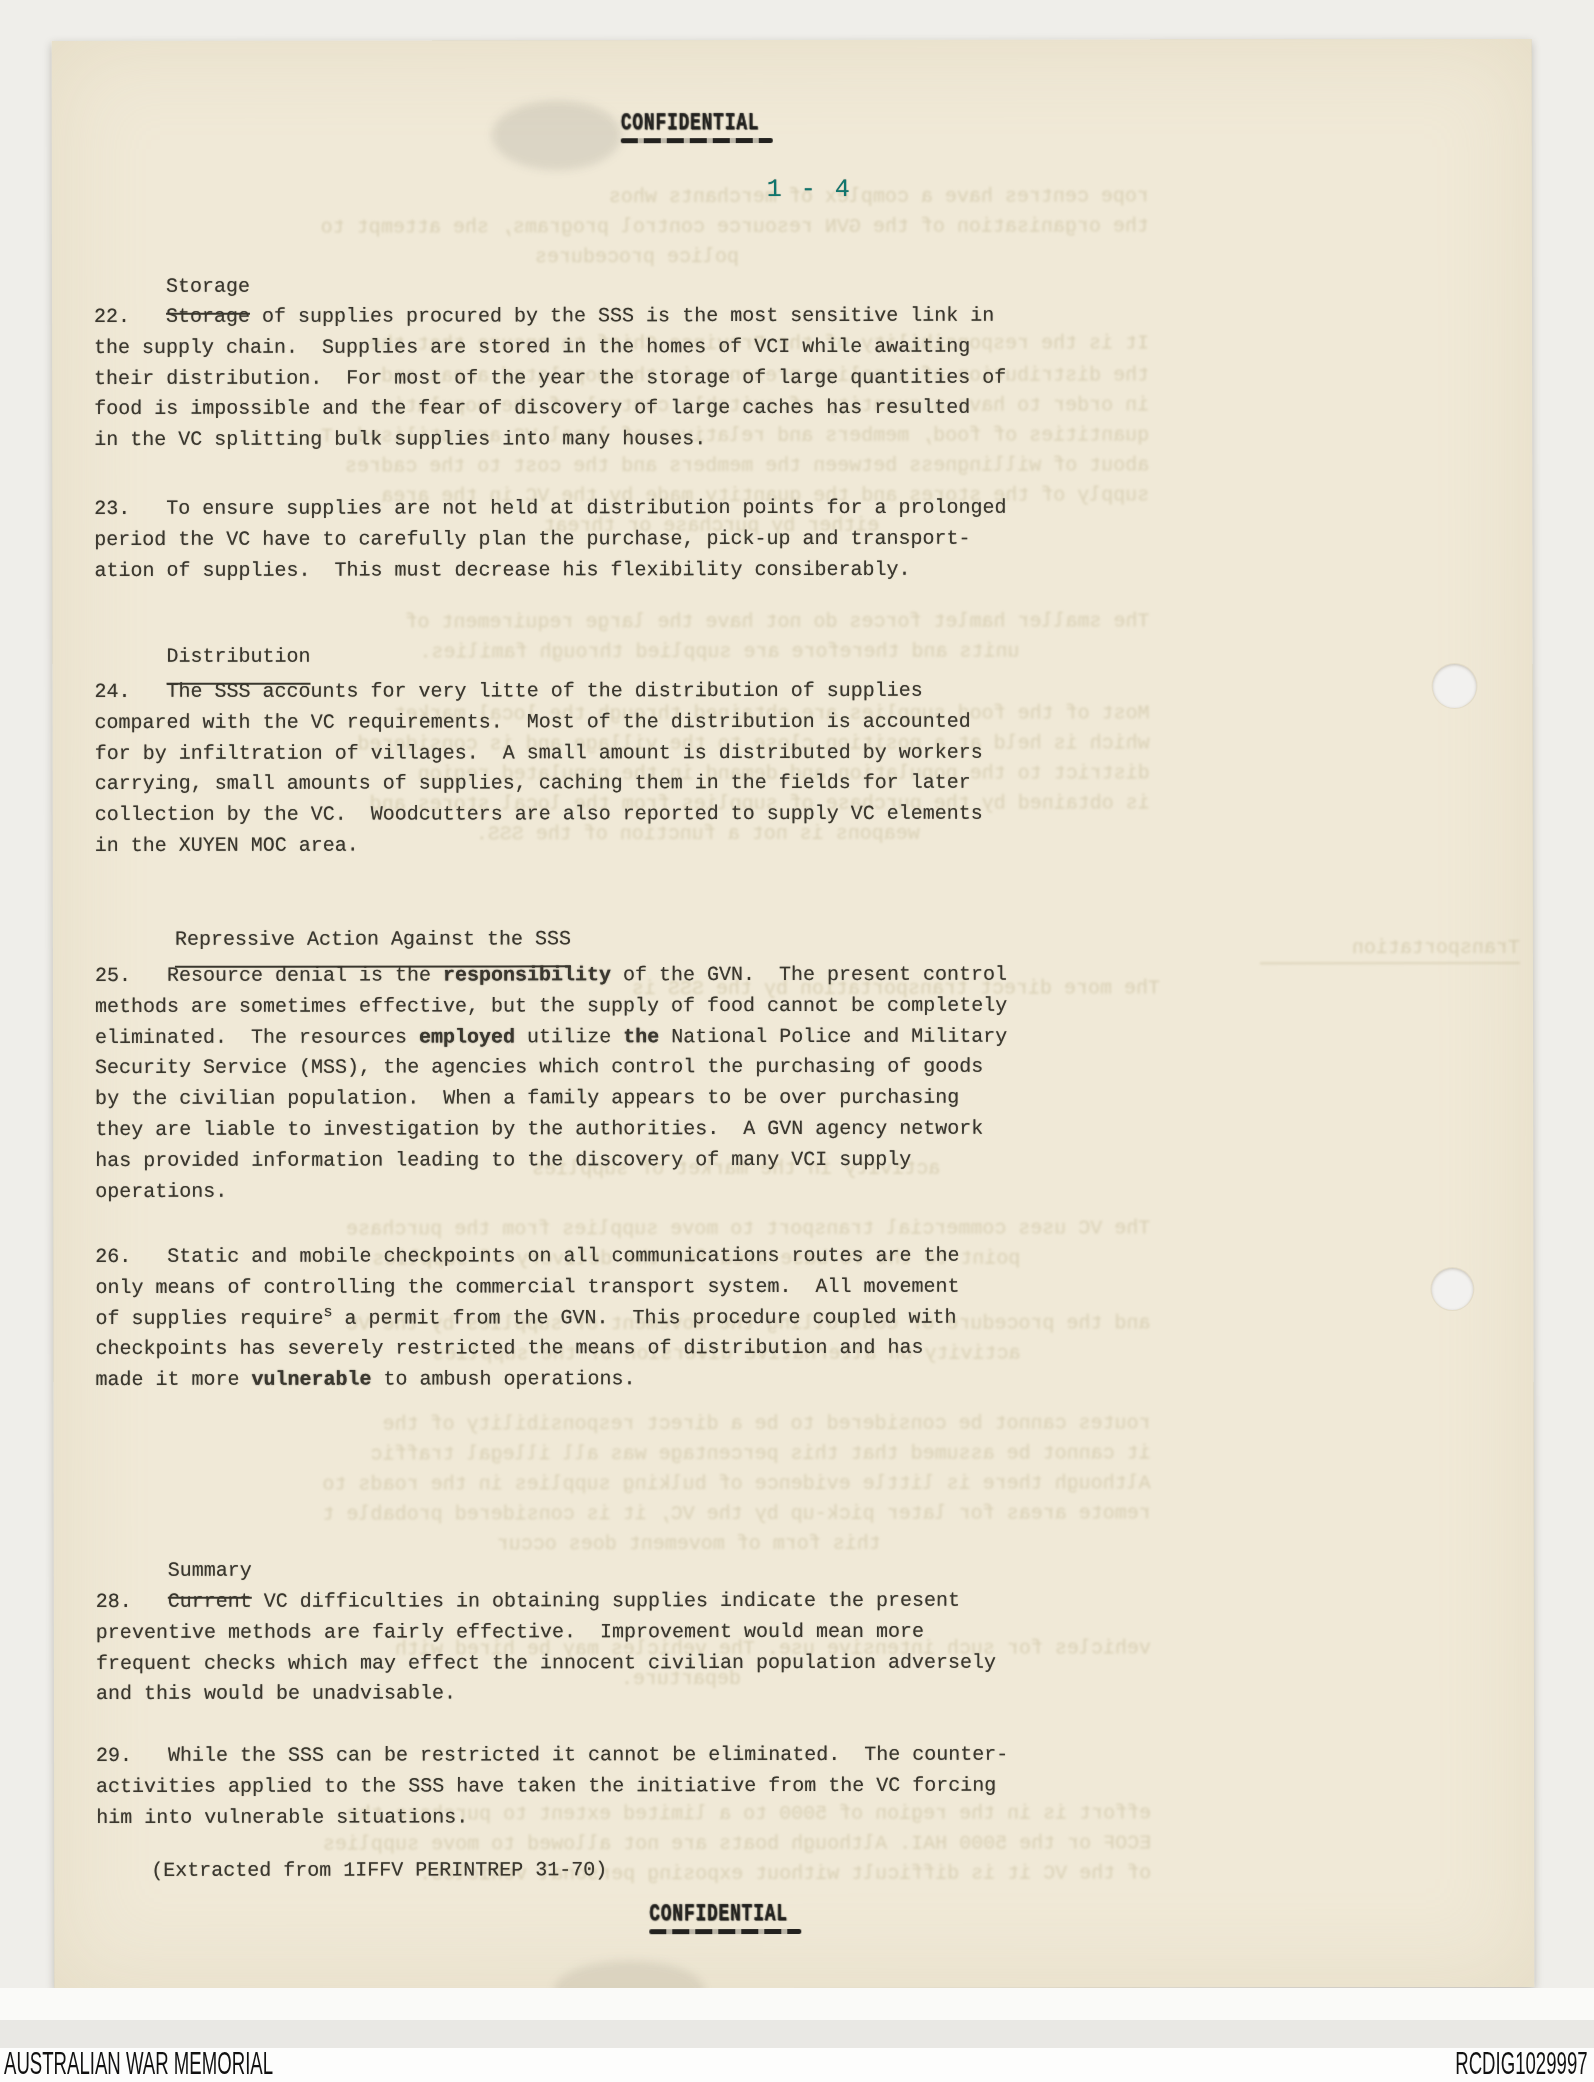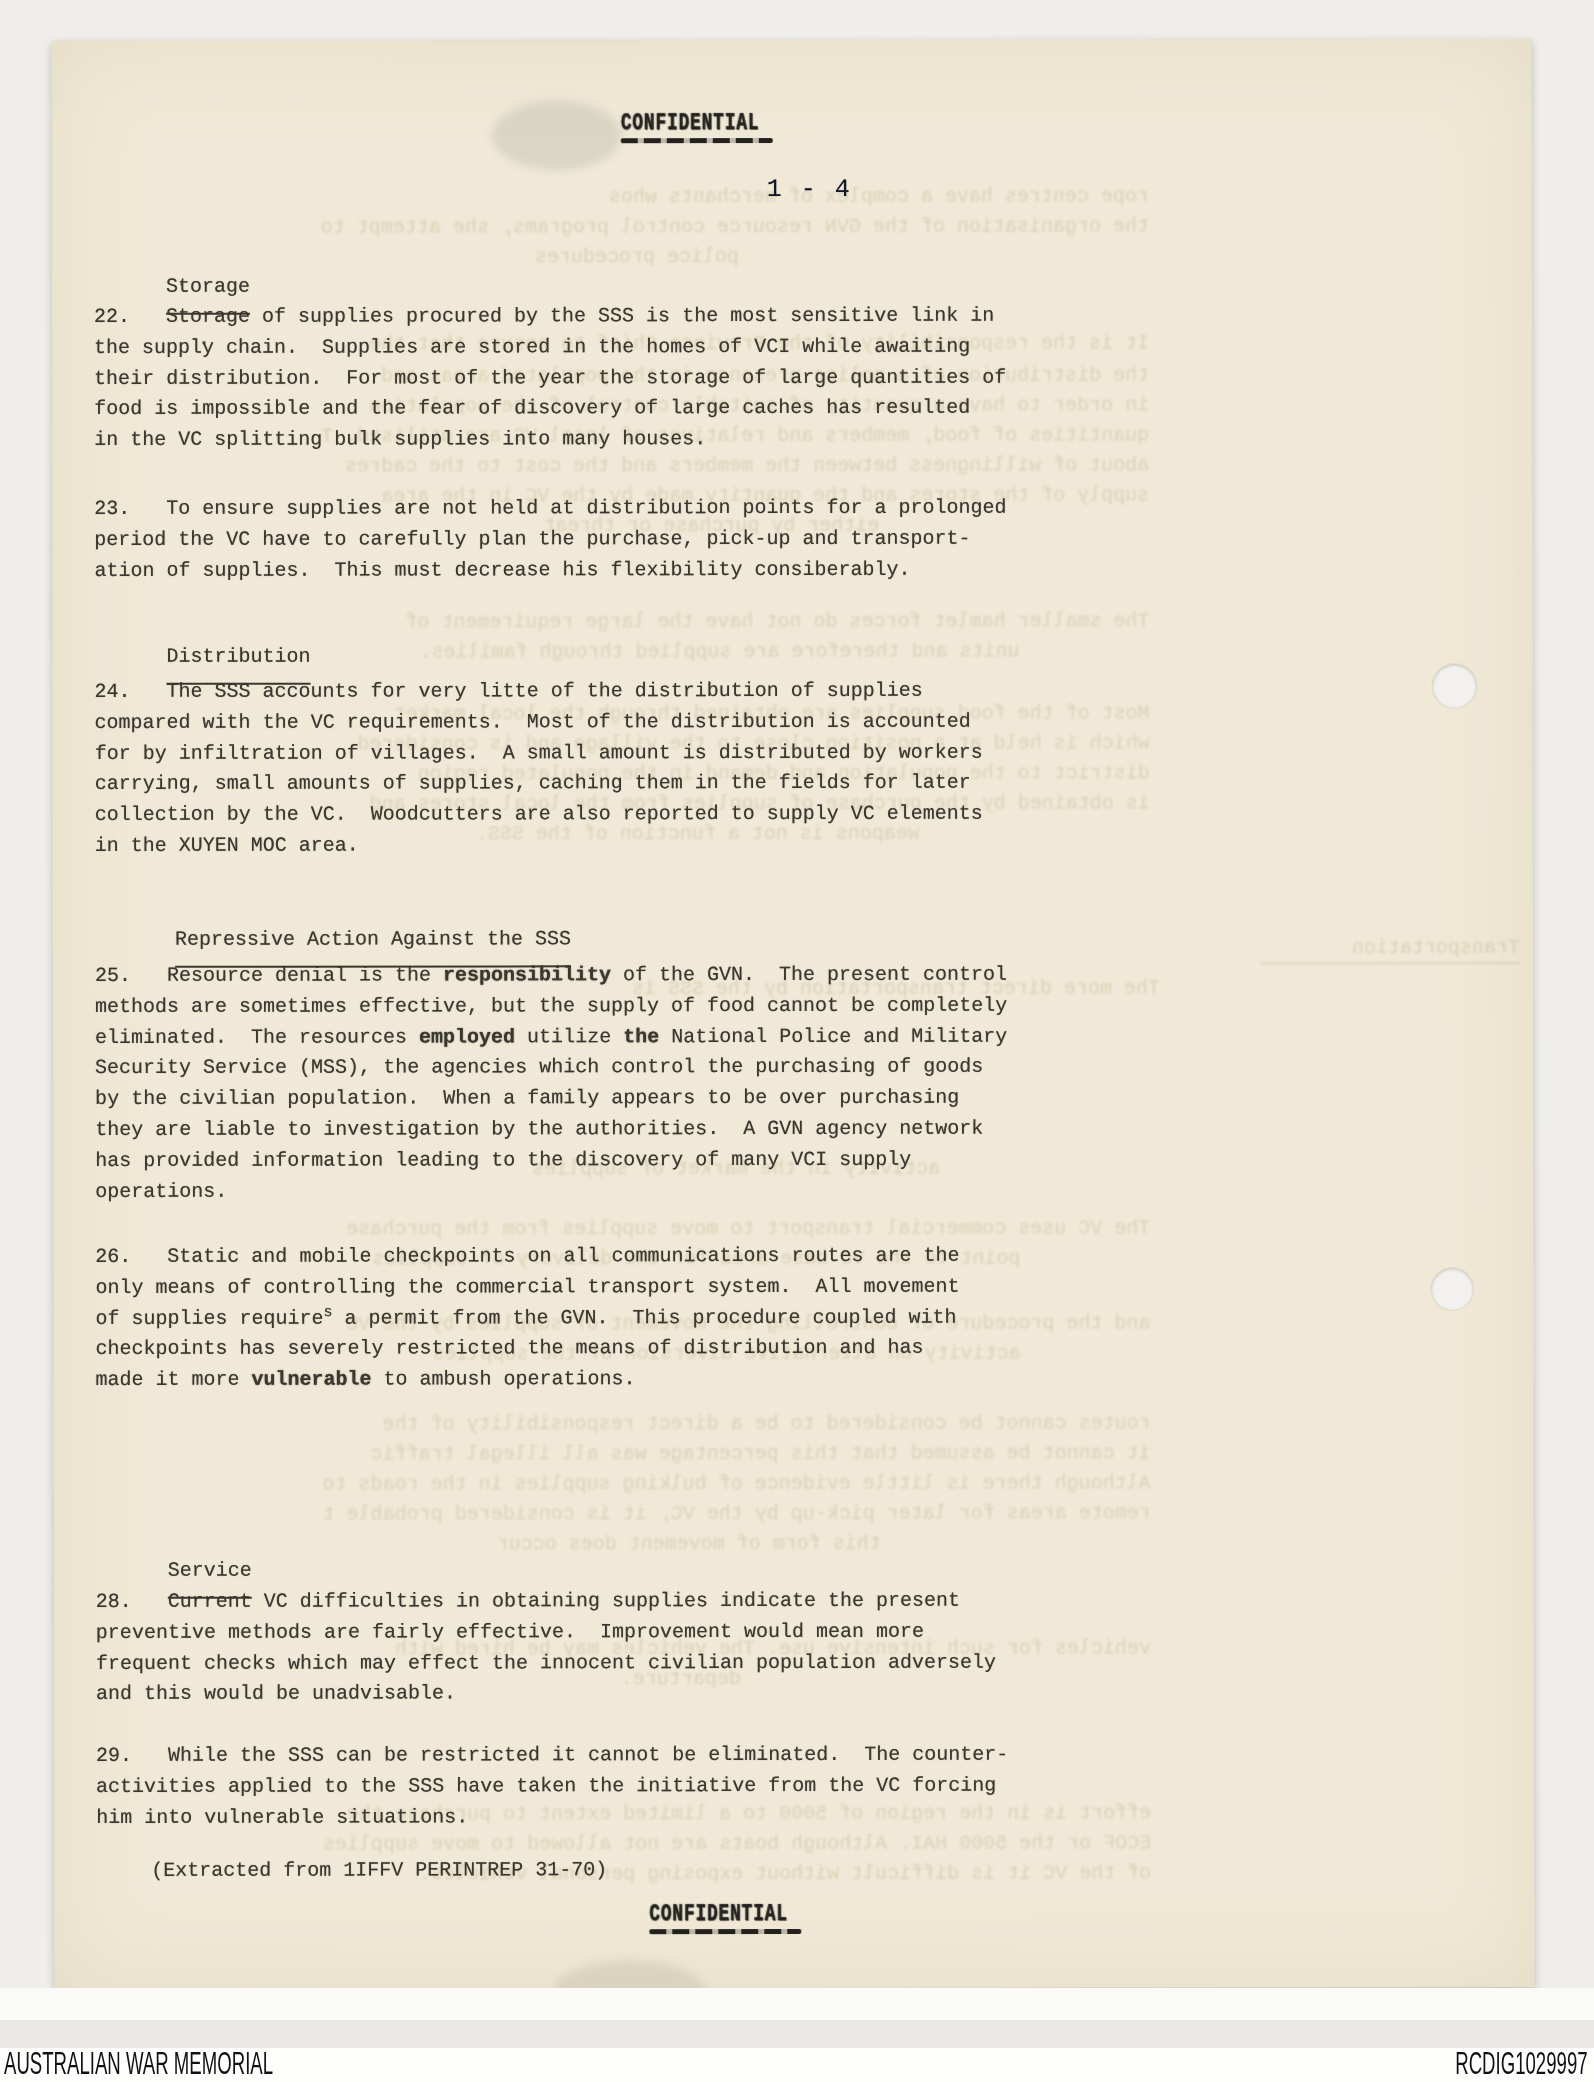--- a/index.html
+++ b/index.html
@@ -10,21 +10,21 @@
          background:#f0e9d7;
          box-shadow:0 3px 9px rgba(60,55,40,.28), inset 0 0 90px rgba(205,192,158,.32);
          transform:rotate(-0.08deg);}
   
   .typed{position:absolute;font-family:"Liberation Mono","DejaVu Sans Mono",monospace;
          font-size:20px;line-height:30.8px;color:#3a372e;white-space:pre;
          text-shadow:0 0 1px rgba(55,52,44,.55);}
   .typed .b{font-weight:bold;text-shadow:0 0 1.4px rgba(40,38,32,.8);}
   .typed .sup{vertical-align:super;font-size:15px;line-height:0;}
   .heading .hu{border-bottom:2px solid #3a372e;padding-bottom:15px;}
-  .pagenum{font-size:25px;letter-spacing:2px;color:#0f172a;}
+  .pagenum{font-size:25px;letter-spacing:2px;color:#0f766e;}
   
   .stamp{position:absolute;}
   .stamp-text{display:inline-block;font-family:"Liberation Mono","DejaVu Sans Mono",monospace;
               font-size:23px;font-weight:bold;letter-spacing:1px;color:#23221f;
               transform:scaleX(.78);transform-origin:left top;
               text-shadow:0 0 1.5px rgba(30,29,26,.9),.6px .6px 0 rgba(30,29,26,.55);
               filter:blur(.25px);}
   .stamp-underline{height:5px;width:152px;margin-top:2px;border-radius:2px;filter:blur(.4px);
        background:repeating-linear-gradient(90deg,#23221f 0 17px,rgba(35,34,31,.25) 17px 23px);}
   
@@ -111,21 +111,21 @@
       <span class="hu">Distribution</span></div>
     <div class="typed para" style="left:42px;top:636px;"><div>24.   The SSS accounts for very litte of the distribution of supplies</div><div>compared with the VC requirements.  Most of the distribution is accounted</div><div>for by infiltration of villages.  A small amount is distributed by workers</div><div>carrying, small amounts of supplies, caching them in the fields for later</div><div>collection by the VC.  Woodcutters are also reported to supply VC elements</div><div>in the XUYEN MOC area.</div></div>
 
     <div class="typed heading" style="left:50px;top:853px;">
       <span class="hu">Repressive Action Against the SSS</span></div>
     <div class="typed para" style="left:42px;top:920px;"><div><span>25.   Resource denial is the </span><span class="b">responsibility</span><span> of the GVN.  The present control</span></div><div>methods are sometimes effective, but the supply of food cannot be completely</div><div><span>eliminated.  The resources </span><span class="b">employed</span><span> utilize </span><span class="b">the</span><span> National Police and Military</span></div><div>Security Service (MSS), the agencies which control the purchasing of goods</div><div>by the civilian population.  When a family appears to be over purchasing</div><div>they are liable to investigation by the authorities.  A GVN agency network</div><div>has provided information leading to the discovery of many VCI supply</div><div>operations.</div></div>
     <div class="typed para" style="left:42px;top:1201px;"><div>26.   Static and mobile checkpoints on all communications routes are the</div><div>only means of controlling the commercial transport system.  All movement</div><div><span>of supplies require</span><span class="sup">s</span><span> a permit from the GVN.  This procedure coupled with</span></div><div>checkpoints has severely restricted the means of distribution and has</div><div><span>made it more </span><span class="b">vulnerable</span><span> to ambush operations.</span></div></div>
     <div class="typed para" style="left:42px;top:1388px;"></div>
 
     <div class="typed heading" style="left:42px;top:1484px;">
-      <span class="hu">Service</span></div>
+      <span class="hu">Summary</span></div>
     <div class="typed para" style="left:42px;top:1546px;"><div>28.   Current VC difficulties in obtaining supplies indicate the present</div><div>preventive methods are fairly effective.  Improvement would mean more</div><div>frequent checks which may effect the innocent civilian population adversely</div><div>and this would be unadvisable.</div></div>
     <div class="typed para" style="left:42px;top:1700px;"><div>29.   While the SSS can be restricted it cannot be eliminated.  The counter-</div><div>activities applied to the SSS have taken the initiative from the VC forcing</div><div>him into vulnerable situations.</div></div>
 
     <div class="typed" style="left:97px;top:1815px;">(Extracted from 1IFFV PERINTREP 31-70)</div>
 
     <div class="stamp" style="left:595px;top:1861px;">
       <span class="stamp-text">CONFIDENTIAL</span>
       <div class="stamp-underline"></div>
     </div>
 

